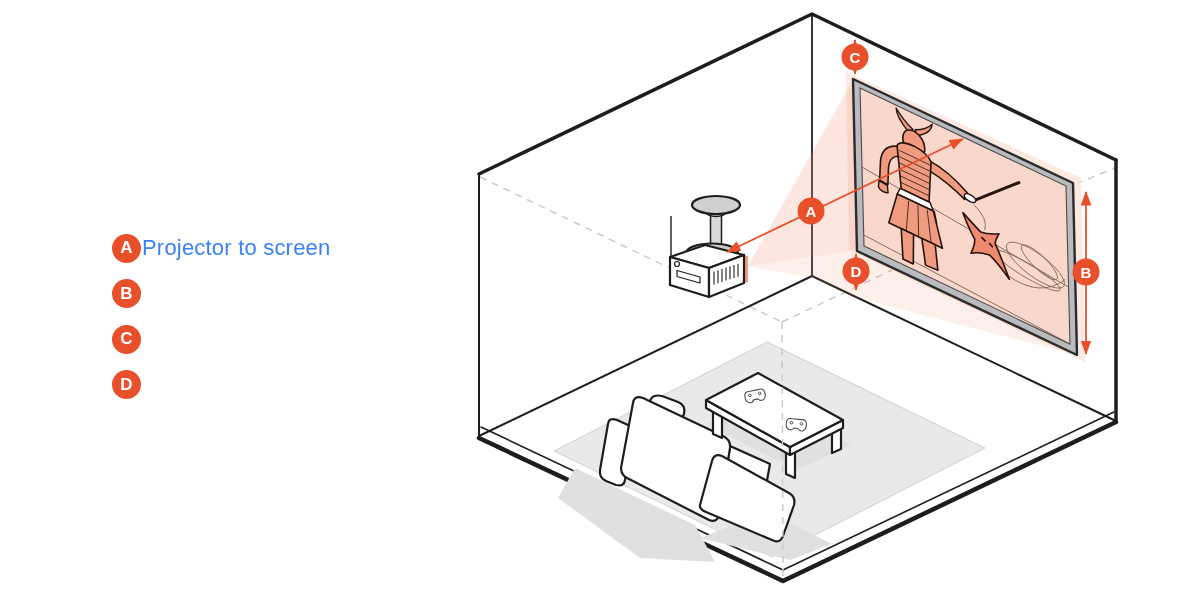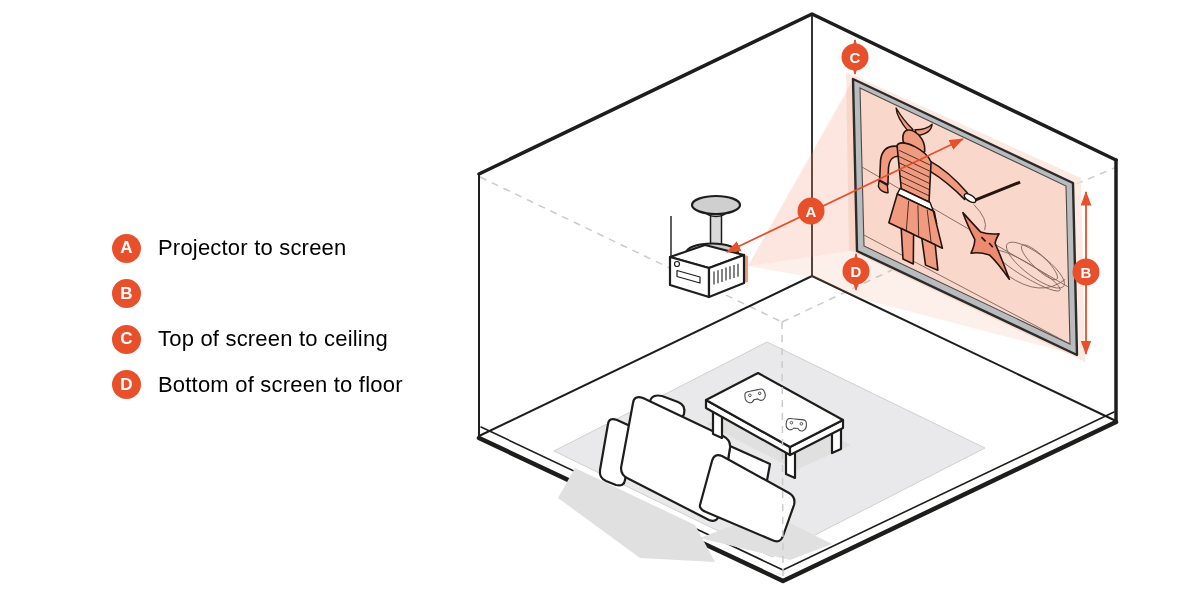--- a/index.html
+++ b/index.html
@@ -4,21 +4,21 @@
 <style>
   html,body{margin:0;padding:0;background:#ffffff;}
   #page{position:relative;width:1201px;height:601px;background:#ffffff;overflow:hidden;
         font-family:"Liberation Sans",sans-serif;}
   
   #legend{position:absolute;left:112px;top:233px;}
   .legend-row{display:flex;align-items:center;height:30px;margin-bottom:15.5px;}
   .legend-badge{width:29px;height:29px;border-radius:50%;background:#E8502B;color:#ffffff;
                 display:flex;align-items:center;justify-content:center;
                 font-size:17px;font-weight:bold;flex:0 0 29px;}
-  .legend-label{margin-left:17px;font-size:22px;font-weight:500;color:#000000;
+  .legend-label{margin-left:1px;font-size:22px;font-weight:500;color:#3b82f6;
                 letter-spacing:.2px;white-space:nowrap;}
   
   #scene{position:absolute;left:0;top:0;}
   .edge{stroke:#1d1d1b;fill:none;stroke-linecap:round;stroke-linejoin:round;}
   .dash{stroke:#cbcbcb;stroke-width:1.5;fill:none;stroke-dasharray:7 6;}
   .furn{fill:#ffffff;stroke:#1d1d1b;stroke-width:2.2;stroke-linejoin:round;stroke-linecap:round;}
   .shadow{fill:#e0e0e0;stroke:none;}
   .meas{stroke:#E8502B;stroke-width:1.8;fill:none;}
   .badge-circle{fill:#E8502B;}
   .badge-letter{fill:#ffffff;font-size:15px;font-weight:bold;text-anchor:middle;
@@ -34,25 +34,23 @@
   <div id="legend">
     <div class="legend-row">
       <div class="legend-badge">A</div>
       <div class="legend-label">Projector to screen</div>
     </div>
     <div class="legend-row">
       <div class="legend-badge">B</div>
     </div>
     <div class="legend-row">
       <div class="legend-badge">C</div>
-      <div class="legend-label">Top of screen to ceiling</div>
     </div>
     <div class="legend-row">
       <div class="legend-badge">D</div>
-      <div class="legend-label">Bottom of screen to floor</div>
     </div>
   </div>
 
   <svg id="scene" width="1201" height="601" viewBox="0 0 1201 601">
     <defs>
       <marker id="ah" markerWidth="9" markerHeight="7" refX="7.5" refY="3" orient="auto-start-reverse" markerUnits="strokeWidth">
         <path d="M0,0 L8,3 L0,6 Z" fill="#E8502B"></path>
       </marker>
       <clipPath id="screenClip">
         <path d="M860,88 L1066,186 L1070,344 L864,246 Z"></path>

